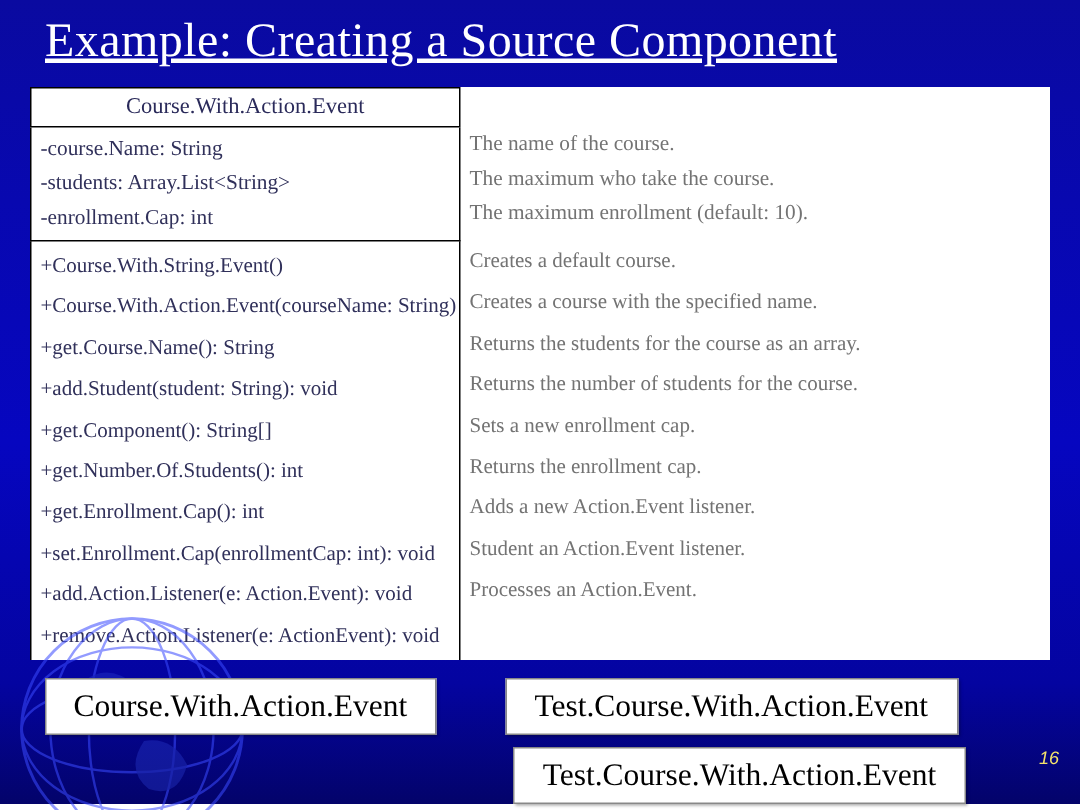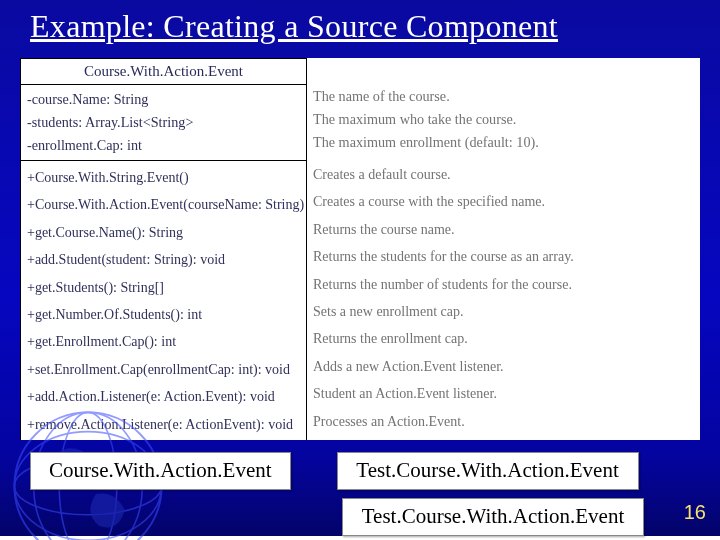--- a/index.html
+++ b/index.html
@@ -98,24 +98,25 @@
     box-shadow: 1px 1px 2px rgba(0,0,0,0.35);
     min-width: 302px;
     text-align: center;
     box-sizing: border-box;
     display: inline-block;
   }
 
   .page-num {
     position: absolute;
     right: 14px;
-    bottom: 12px;
+    bottom: 24px;
     color: #f5e36b;
-    font-size: 20px;
+    font-size: 12px;
     font-family: Arial, sans-serif;
+    font-style: italic;
   }
 
   .globe {
     position: absolute;
     left: 8px;
     bottom: -30px;
     width: 160px;
     height: 160px;
     opacity: 0.55;
     pointer-events: none;
@@ -147,32 +148,31 @@
         <div class="uml-line-r">The maximum enrollment (default: 10).</div>
       </div>
     </div>
 
     <div class="uml-row ops">
       <div class="uml-left">
         <div class="uml-line-l">+Course.With.String.Event()</div>
         <div class="uml-line-l">+Course.With.Action.Event(courseName: String)</div>
         <div class="uml-line-l">+get.Course.Name(): String</div>
         <div class="uml-line-l">+add.Student(student: String): void</div>
-        <div class="uml-line-l">+get.Students(): String[]</div>
+        <div class="uml-line-l">+get.Component(): String[]</div>
         <div class="uml-line-l">+get.Number.Of.Students(): int</div>
         <div class="uml-line-l">+get.Enrollment.Cap(): int</div>
         <div class="uml-line-l">+set.Enrollment.Cap(enrollmentCap: int): void</div>
         <div class="uml-line-l">+add.Action.Listener(e: Action.Event): void</div>
         <div class="uml-line-l">+remove.Action.Listener(e: ActionEvent): void</div>
         <div class="uml-line-l">-process.Event(e: Action.Event): void</div>
       </div>
       <div class="uml-right">
         <div class="uml-line-r">Creates a default course.</div>
         <div class="uml-line-r">Creates a course with the specified name.</div>
-        <div class="uml-line-r">Returns the course name.</div>
         <div class="uml-line-r">Returns the students for the course as an array.</div>
         <div class="uml-line-r">Returns the number of students for the course.</div>
         <div class="uml-line-r">Sets a new enrollment cap.</div>
         <div class="uml-line-r">Returns the enrollment cap.</div>
         <div class="uml-line-r">Adds a new Action.Event listener.</div>
         <div class="uml-line-r">Student an Action.Event listener.</div>
         <div class="uml-line-r">Processes an Action.Event.</div>
       </div>
     </div>
 

